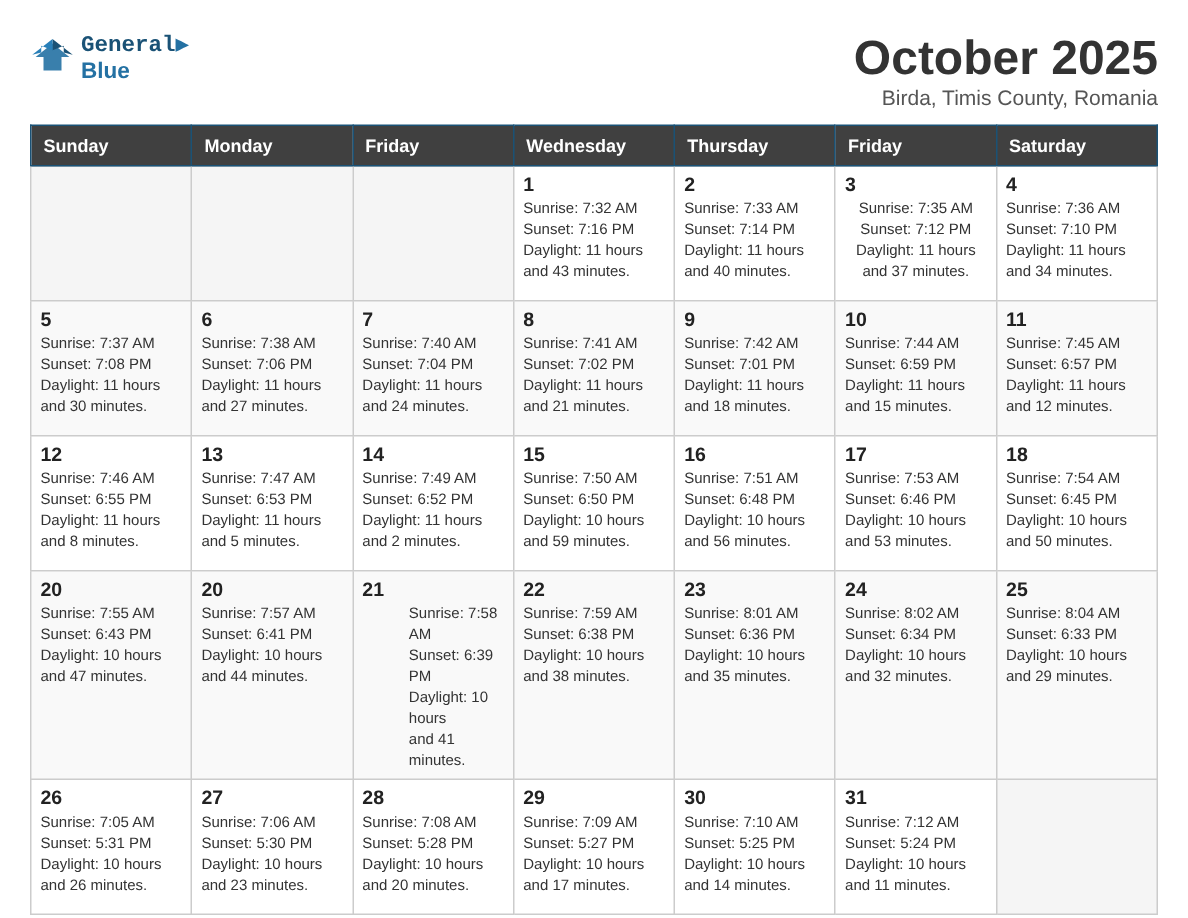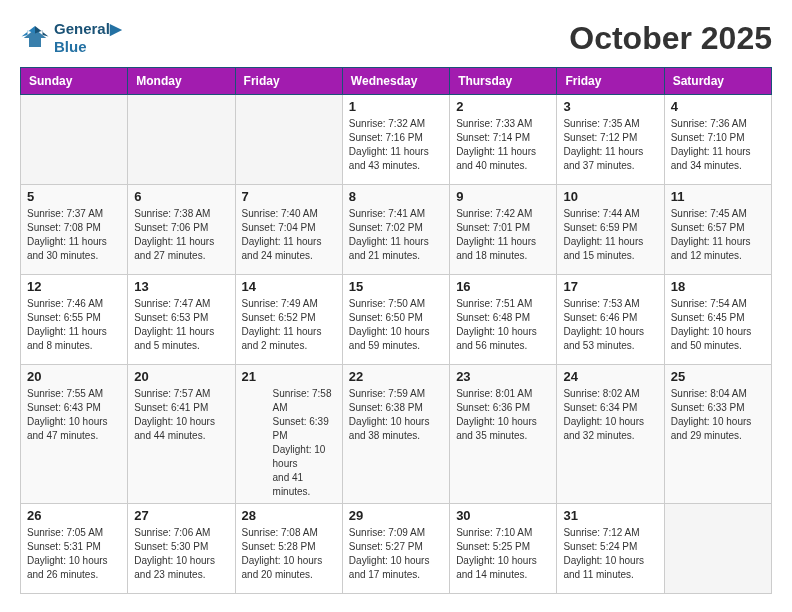--- a/index.html
+++ b/index.html
@@ -36,21 +36,21 @@
     .location {
       font-size: 14px;
       color: #555;
     }
     .calendar {
       width: 100%;
       border-collapse: collapse;
       font-size: 11px;
     }
     .calendar th {
-      background-color: #a21caf;
+      background-color: #404040;
       color: #fff;
       text-align: left;
       padding: 6px 8px;
       font-size: 12px;
       border: 1px solid #1a5276;
       margin-left: 44px;
     }
     .calendar td {
       border: 1px solid #ccc;
       vertical-align: top;
@@ -81,26 +81,27 @@
 <body>
 
 <div class="header">
   <div class="logo">
     <svg class="logo-bird" viewBox="0 0 40 40">
       <polygon points="20,8 35,20 28,20 28,32 12,32 12,20 5,20" fill="#2471a3" opacity="0.9"></polygon>
       <polygon points="20,4 38,18 30,16 30,10 20,14" fill="#1a5276"></polygon>
       <polygon points="20,4 2,18 10,16 10,10 20,14" fill="#2980b9"></polygon>
     </svg>
     <div>
-      <div style="font-size:15px;font-weight:bold;color:#1a5276;">General<span style="color:#2471a3;">▶</span></div>
+      <div style="font-size:15px;font-weight:bold;color:#1a5276;font-family:Liberation Mono, monospace;">General<span style="color:#2471a3;">▶</span></div>
       <div style="font-size:15px;font-weight:bold;color:#2471a3;">Blue</div>
     </div>
   </div>
   <div class="title-block">
     <div class="month-title">October 2025</div>
+    <div class="location">Birda, Timis County, Romania</div>
   </div>
 </div>
 
 <table class="calendar">
   <thead>
     <tr>
     <th>Sunday</th>
         <th>Monday</th>
         <th>Friday</th>
         <th>Wednesday</th>
@@ -123,21 +124,21 @@
         </td>
         <td>
           <div class="day-number">2</div>
           <div class="day-info" style="white-space: pre-line;">Sunrise: 7:33 AM
 Sunset: 7:14 PM
 Daylight: 11 hours
 and 40 minutes.</div>
         </td>
         <td>
           <div class="day-number">3</div>
-          <div class="day-info" style="white-space: pre-line;">Sunrise: 7:35 AM
+          <div class="day-info" style="white-space: pre-line; text-align: center;">Sunrise: 7:35 AM
 Sunset: 7:12 PM
 Daylight: 11 hours
 and 37 minutes.</div>
         </td>
         <td>
           <div class="day-number">4</div>
           <div class="day-info" style="white-space: pre-line;">Sunrise: 7:36 AM
 Sunset: 7:10 PM
 Daylight: 11 hours
 and 34 minutes.</div>

